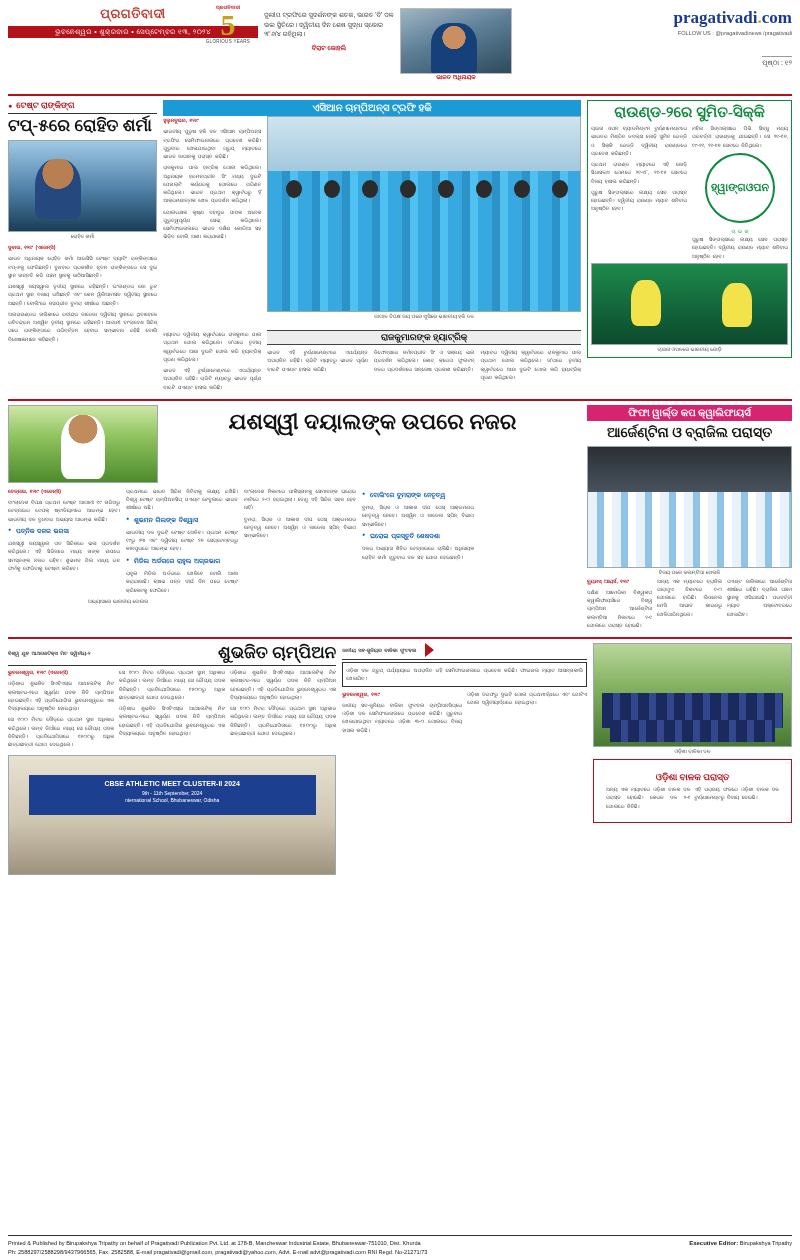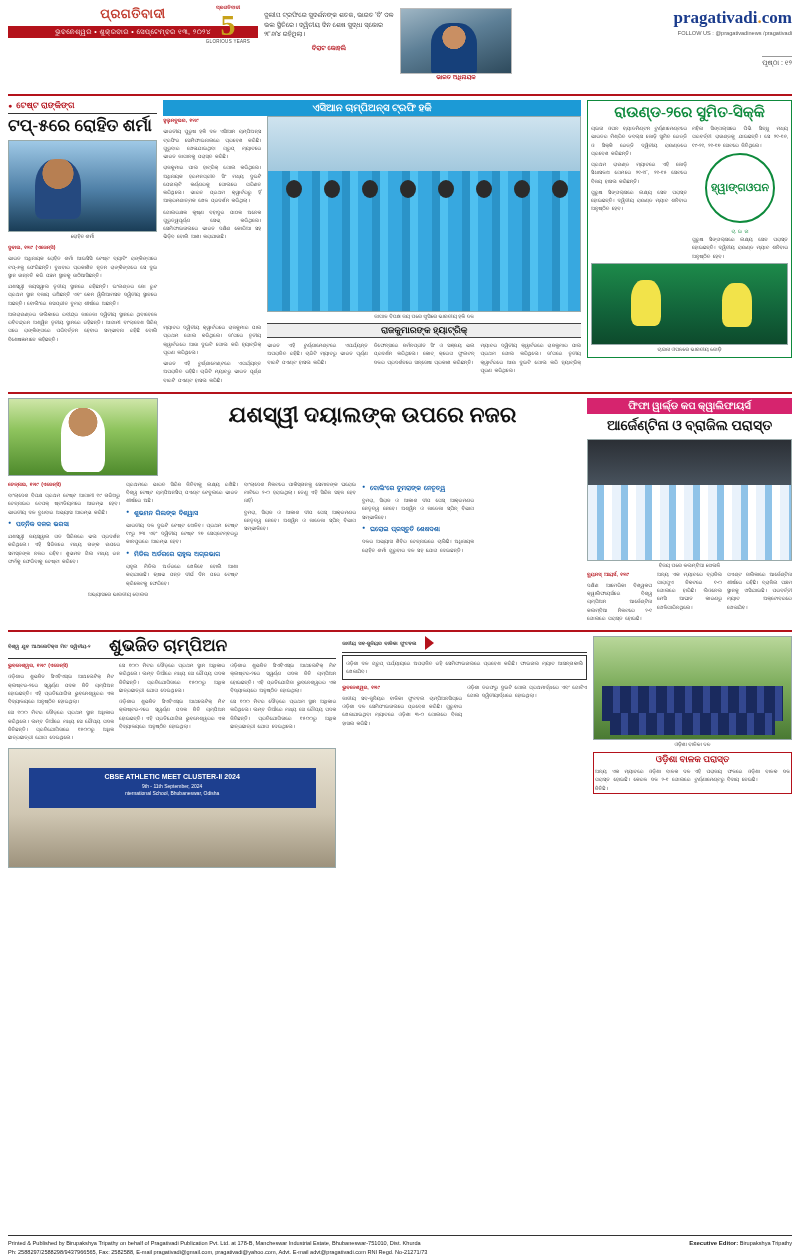--- a/index.html
+++ b/index.html
@@ -105,21 +105,21 @@
   .ph-team .row1{position:absolute;bottom:18%;left:4%;right:4%;height:34%;
     background:repeating-linear-gradient(90deg,#1a2a5e 0 11px,#33478f 11px 18px);}
   .ph-team .row2{position:absolute;bottom:4%;left:8%;right:8%;height:22%;
     background:repeating-linear-gradient(90deg,#1a2a5e 0 11px,#33478f 11px 18px);}
   .ph-cbse { background:linear-gradient(180deg,#e8e2d2 0%,#cfc6b2 55%,#9d927c 100%); }
   .ph-cbse .banner{position:absolute;top:16%;left:6%;right:6%;height:34%;background:#1d3f8f;color:#fff;
     font-size:7px;text-align:center;padding-top:4px;font-weight:bold;line-height:1.5;}
 
   .cap { font-size:5.2px; color:#333; text-align:center; padding:1px 0; }
 
-  .boxr { border:1px solid #b4121b; padding:1px; }
+  .boxr { border:1px solid #b4121b; padding:12px; }
   .boxg { border:1px solid #0e8a3c; padding:3px; }
   .boxk { border:1px solid #333; padding:3px; }
 
   .subhead-bar { background:#eee; border-top:1px solid #444; border-bottom:1px solid #444;
     text-align:center; font-weight:bold; font-size:9px; font-family:"Liberation Serif",serif; padding:1px 0; }
 
   .green-stamp { width:70px;height:70px;border-radius:50%;border:2px solid #0e8a3c;margin:4px auto;
     display:flex;flex-direction:row;align-items:center;justify-content:center;color:#0e8a3c;
     font-family:"Liberation Serif",serif;font-weight:bold;font-size:11px;line-height:1.15;}
 
@@ -209,21 +209,21 @@
                 <span style="left:170px"></span>
                 <span style="left:208px"></span>
               <span style="left:246px"></span>
                 <span style="left:284px"></span>
             </div>
           </div>
           <div class="cap">ଜାପାନ ବିପକ୍ଷ ଜୟ ପରେ ଖୁସିରେ ଭାରତୀୟ ହକି ଦଳ</div>
         </div>
       </div>
 
-      <div class="subbar-wrap" style="margin-top:2px">
+      <div class="subbar-wrap" style="margin-top:9px">
         <div style="display:flex;gap:6px">
           <div style="width:98px" class="txt">
             <p>ମ୍ୟାଚର ଦ୍ୱିତୀୟ କ୍ୱାର୍ଟରରେ ରାଜକୁମାର ପାଲ ପ୍ରଥମ ଗୋଲ କରିଥିଲେ। ତା'ପରେ ତୃତୀୟ କ୍ୱାର୍ଟରରେ ଆଉ ଦୁଇଟି ଗୋଲ କରି ହ୍ୟାଟ୍ରିକ୍ ପୂରଣ କରିଥିଲେ।</p>
             <p>ଭାରତ ଏହି ଟୁର୍ଣ୍ଣାମେଣ୍ଟରେ ଏପର୍ଯ୍ୟନ୍ତ ଅପରାଜିତ ରହିଛି। ଚାରିଟି ମ୍ୟାଚରୁ ଭାରତ ପୂର୍ଣ୍ଣ ବାରଟି ପଏଣ୍ଟ ହାସଲ କରିଛି।</p>
           </div>
           <div style="flex:1">
             <div class="subhead-bar">ରାଜକୁମାରଙ୍କ ହ୍ୟାଟ୍ରିକ୍</div>
             <div style="display:flex;gap:6px;margin-top:3px">
               <div class="txt" style="flex:1">ଭାରତ ଏହି ଟୁର୍ଣ୍ଣାମେଣ୍ଟରେ ଏପର୍ଯ୍ୟନ୍ତ ଅପରାଜିତ ରହିଛି। ଚାରିଟି ମ୍ୟାଚରୁ ଭାରତ ପୂର୍ଣ୍ଣ ବାରଟି ପଏଣ୍ଟ ହାସଲ କରିଛି।</div>
               <div class="txt" style="flex:1">ଡିଫେନ୍ସରେ ଜର୍ମନପ୍ରୀତ ସିଂ ଓ ସଞ୍ଜୟ ଭଲ ପ୍ରଦର୍ଶନ କରିଥିଲେ। କୋଚ୍ କ୍ରେଗ ଫୁଲଟନ୍ ଦଳର ପ୍ରଦର୍ଶନରେ ସନ୍ତୋଷ ପ୍ରକାଶ କରିଛନ୍ତି।</div>
@@ -329,21 +329,21 @@
     </div>
   </div>
 
   <div class="rule-red" style="margin-top:5px"></div>
 
   <div class="cols" style="margin-top:4px">
 
     <div style="width:330px">
       <div style="display:flex;gap:5px;align-items:center">
         <div class="txt" style="width:96px;font-weight:bold;color:#333">ବିଶ୍ୱ ଯୁବ ଆଥଲେଟିକ୍ସ ମିଟ ଦ୍ୱିତୀୟ-୨</div>
-        <div class="hl head-m" style="flex:1;text-align:left">ଶୁଭଜିତ ଚାମ୍ପିଅନ</div>
+        <div class="hl head-m" style="flex:1;text-align:right">ଶୁଭଜିତ ଚାମ୍ପିଅନ</div>
       </div>
       <div class="rule-thin"></div>
       <div style="display:flex;gap:5px">
         <div class="txt" style="flex:1">
           <p style="font-weight:bold;color:#b4121b">ଭୁବନେଶ୍ୱର, ୧୨ା୯ (ଏଜେନ୍ସି)</p>
           <p>ଓଡ଼ିଶାର ଶୁଭଜିତ ସିଏବିଏସ୍ଇ ଆଥଲେଟିକ୍ ମିଟ କ୍ଲଷ୍ଟର-୨ରେ ସ୍ୱର୍ଣ୍ଣ ପଦକ ଜିତି ଚାମ୍ପିଅନ ହୋଇଛନ୍ତି। ଏହି ପ୍ରତିଯୋଗିତା ଭୁବନେଶ୍ୱରର ଏକ ବିଦ୍ୟାଳୟରେ ଅନୁଷ୍ଠିତ ହୋଇଥିଲା।</p>
           <p>ସେ ୧୦୦ ମିଟର ଦୌଡ଼ରେ ପ୍ରଥମ ସ୍ଥାନ ଅଧିକାର କରିଥିଲେ। ଲମ୍ବ ଡିଆଁରେ ମଧ୍ୟ ସେ ରୌପ୍ୟ ପଦକ ଜିତିଛନ୍ତି। ପ୍ରତିଯୋଗିତାରେ ୧୫୦୦ରୁ ଅଧିକ ଛାତ୍ରଛାତ୍ରୀ ଯୋଗ ଦେଇଥିଲେ।</p>
         </div>
         <div class="txt" style="flex:1">
           <p>ସେ ୧୦୦ ମିଟର ଦୌଡ଼ରେ ପ୍ରଥମ ସ୍ଥାନ ଅଧିକାର କରିଥିଲେ। ଲମ୍ବ ଡିଆଁରେ ମଧ୍ୟ ସେ ରୌପ୍ୟ ପଦକ ଜିତିଛନ୍ତି। ପ୍ରତିଯୋଗିତାରେ ୧୫୦୦ରୁ ଅଧିକ ଛାତ୍ରଛାତ୍ରୀ ଯୋଗ ଦେଇଥିଲେ।</p>

